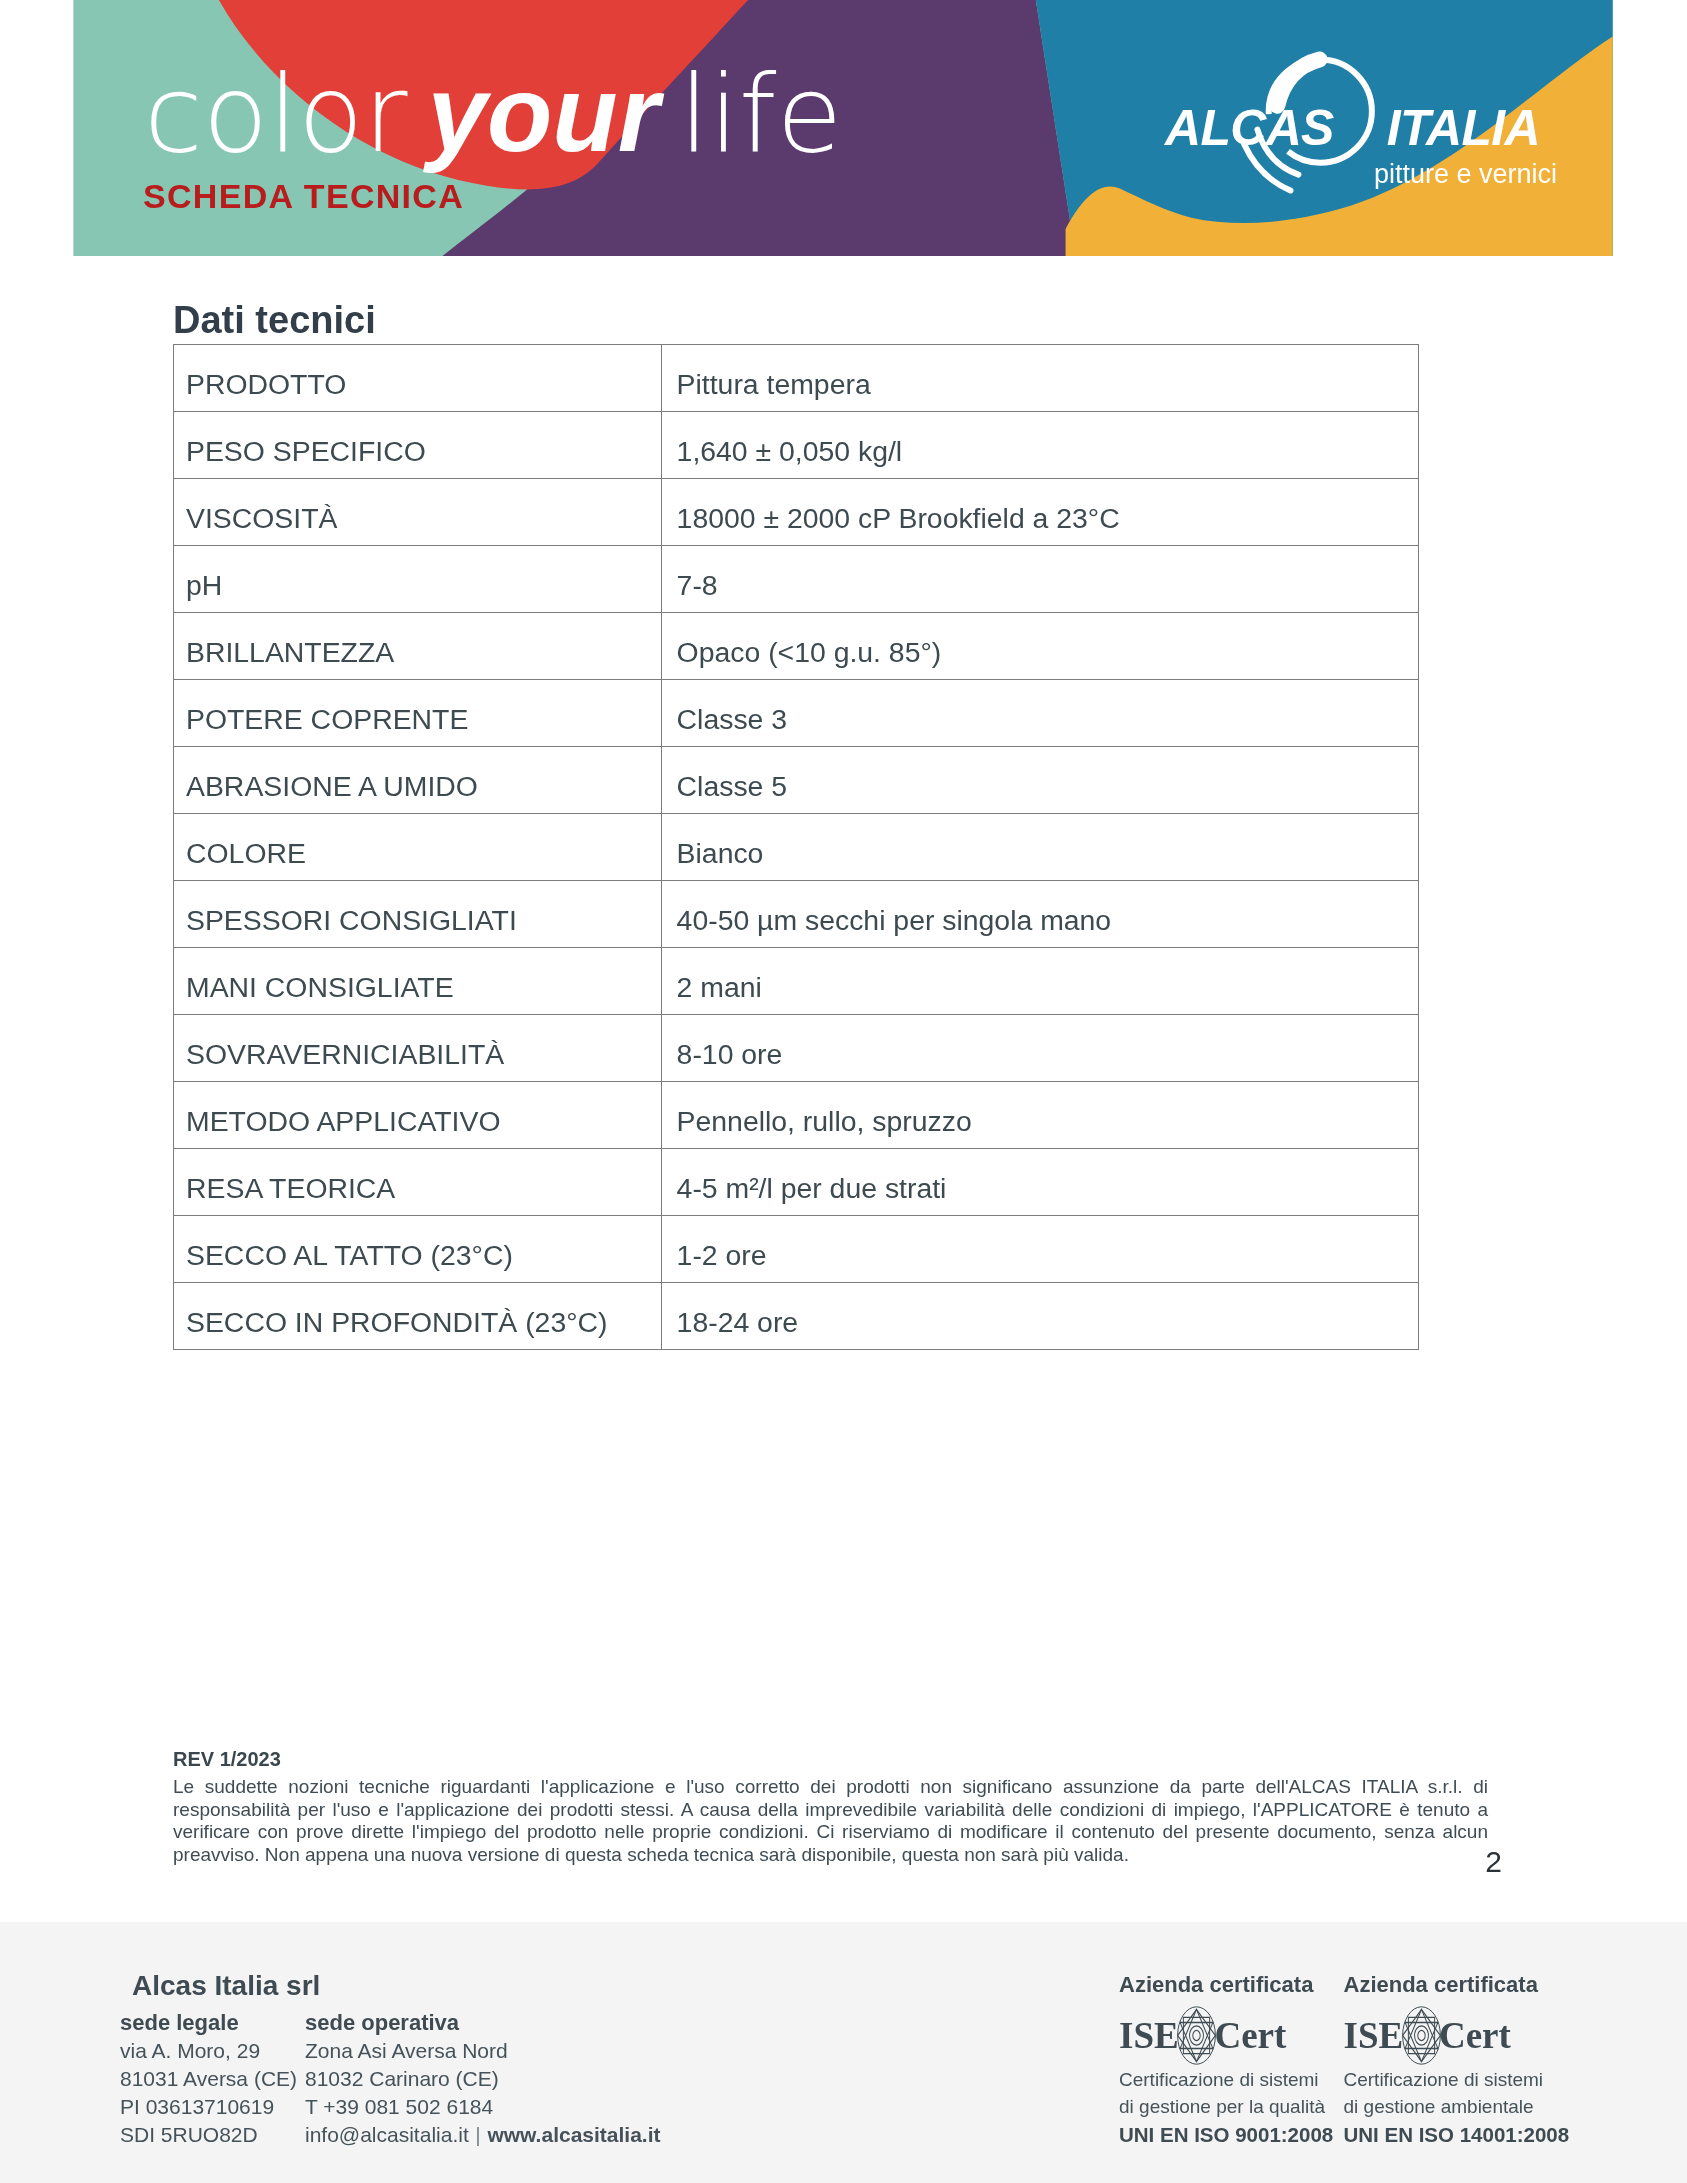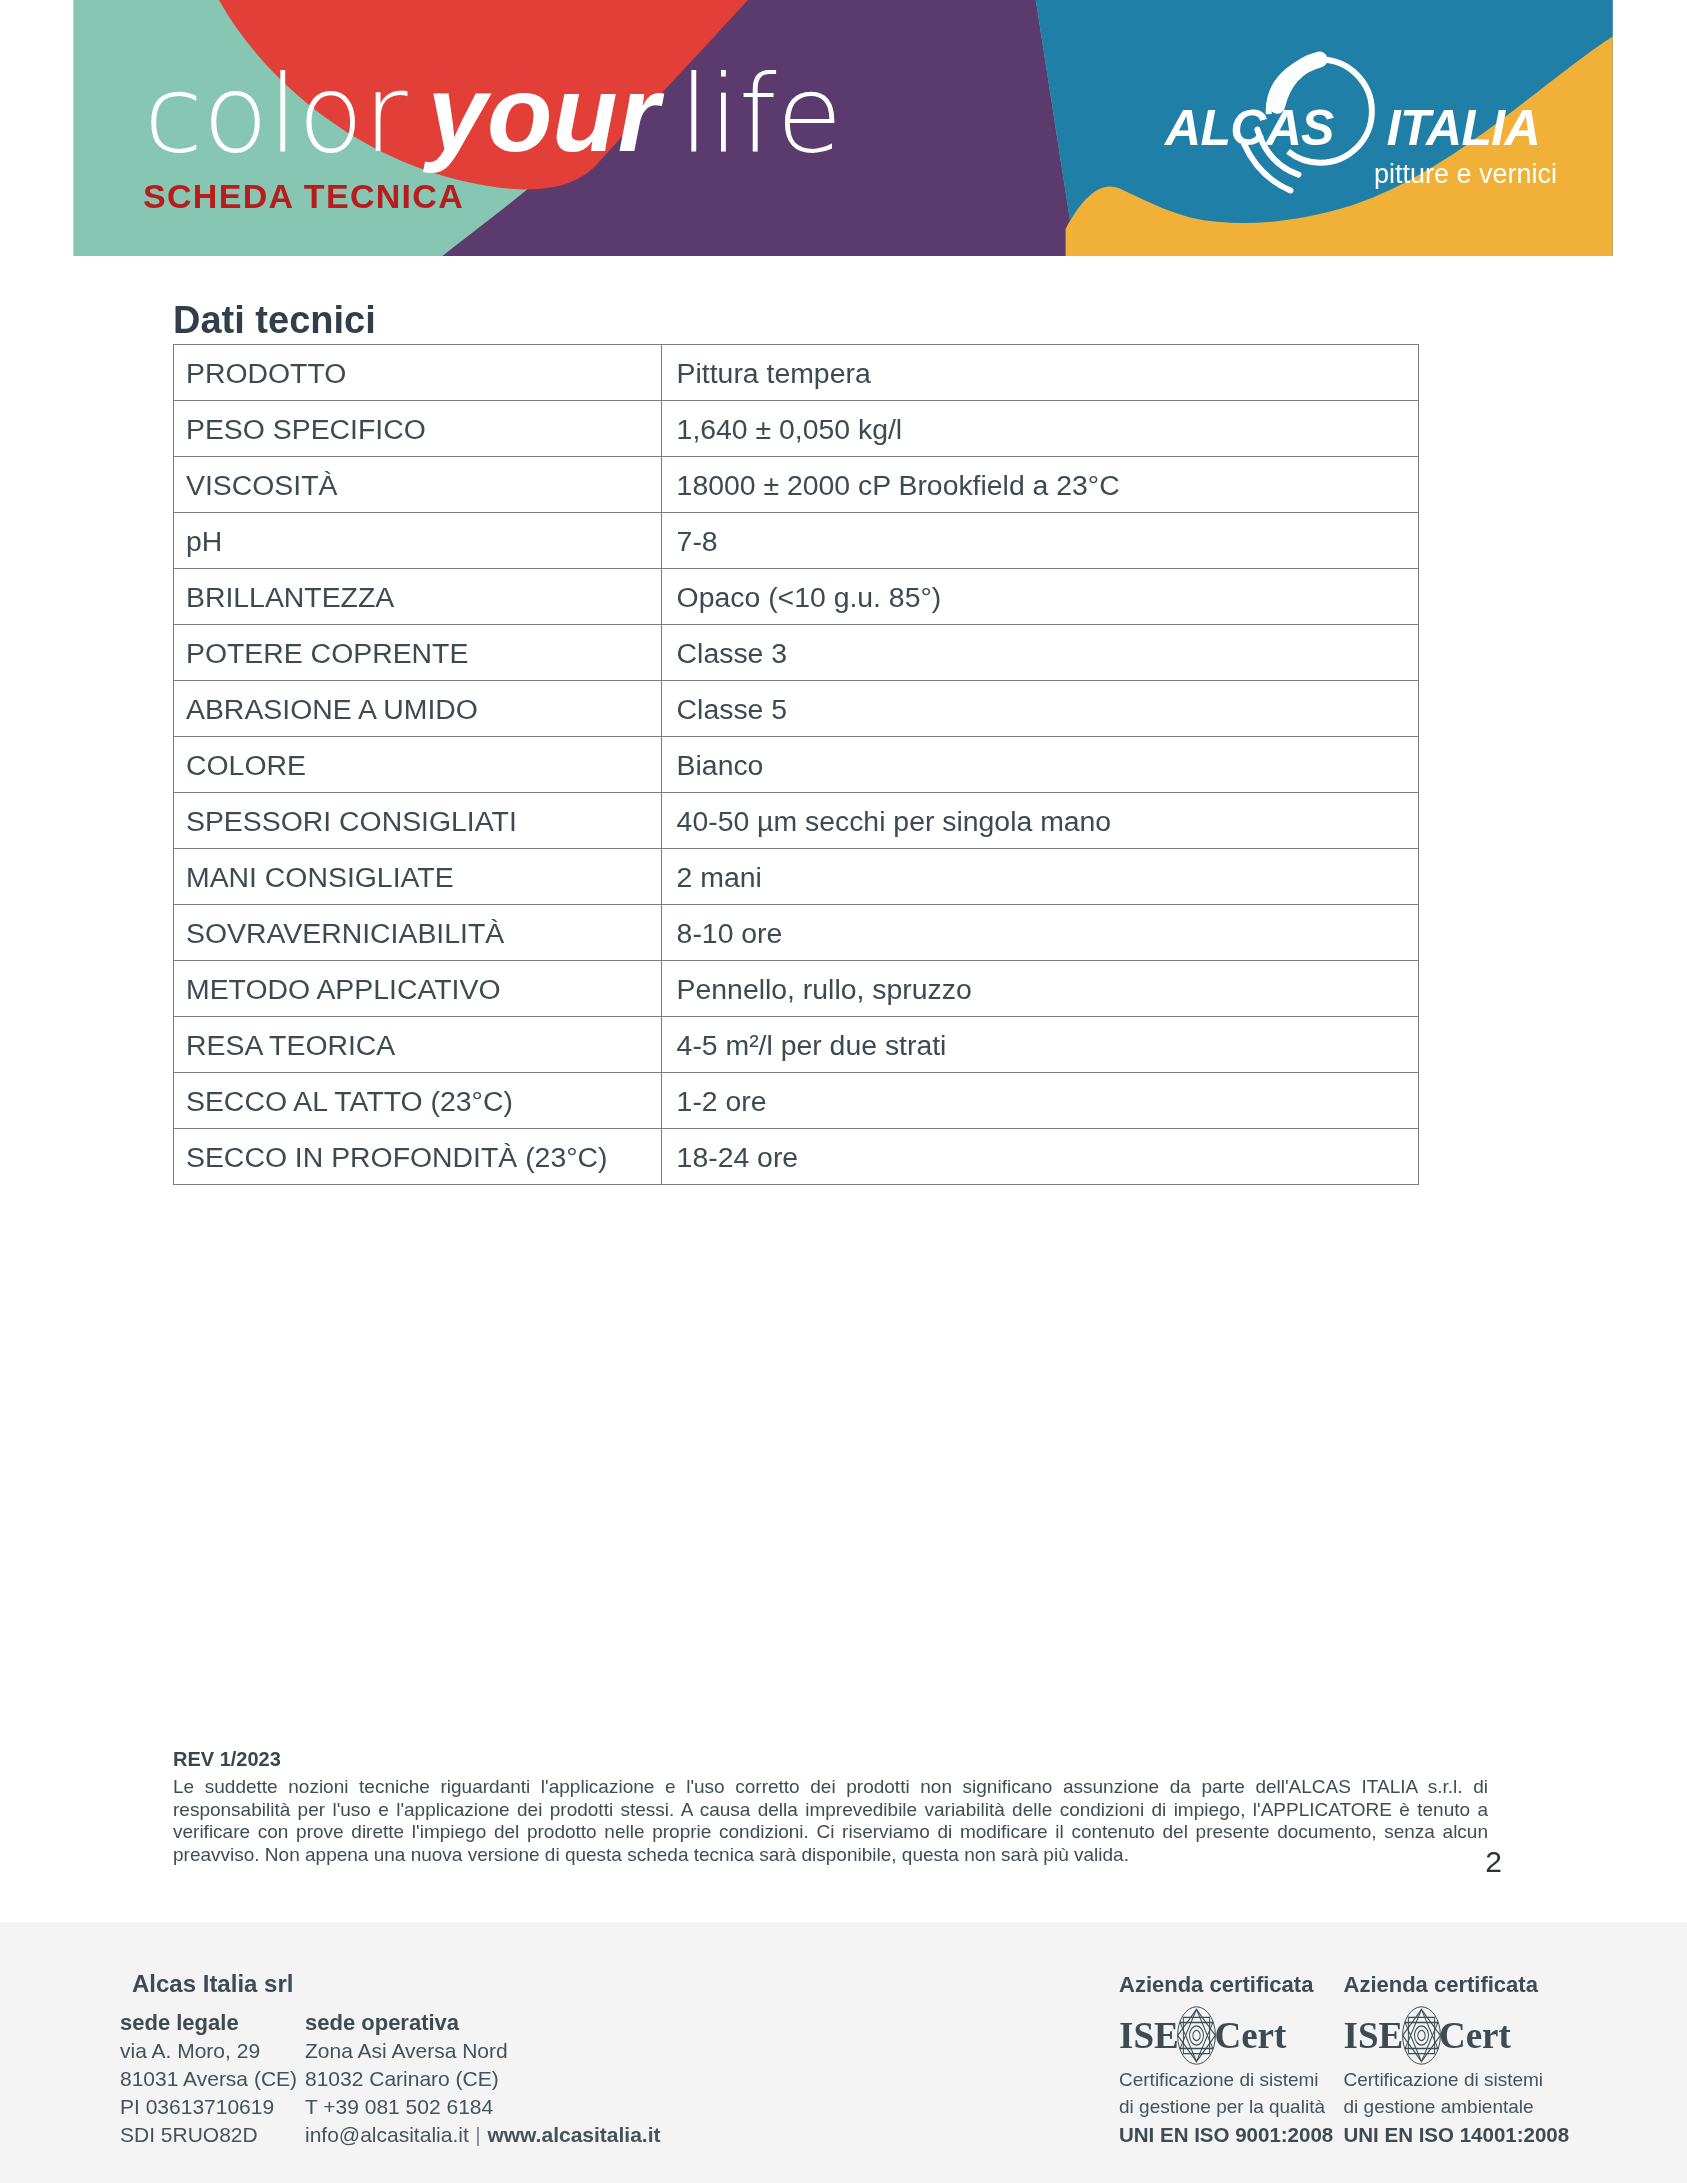--- a/index.html
+++ b/index.html
@@ -20,35 +20,35 @@
   .logo-tagline{position:absolute;left:1092px;top:159px;width:392px;text-align:right;
        color:#ffffff;font-size:27px;}
   .swoosh{position:absolute;left:0;top:0;pointer-events:none;}
 
   
   .section-title{position:absolute;left:173px;top:299px;font-size:38px;font-weight:bold;
        color:#323f4b;}
   table.tech{position:absolute;left:173px;top:344px;width:1246px;border-collapse:collapse;
        table-layout:fixed;}
   table.tech th,table.tech td{border:1.3px solid #7d7d7d;height:54px;vertical-align:middle;
-       font-size:28.4px;font-weight:normal;text-align:left;color:#3d4a50;padding:1px 0 0 12px;}
+       font-size:28.4px;font-weight:normal;text-align:left;color:#3d4a50;padding:12px 0 0 12px;}
   table.tech{border:1.3px solid #5f5f5f;}
   table.tech th{width:475px;}
   table.tech td{padding-left:14.6px;}
 
   
   .rev-block{position:absolute;left:173px;top:1748px;width:1315px;}
   .rev-label{font-size:20px;font-weight:bold;color:#3a474e;margin-bottom:5.3px;}
   .rev-text{font-size:19px;line-height:22.5px;text-align:justify;color:#3f4c53;}
   .page-number{position:absolute;left:1456px;top:1845px;width:46px;text-align:right;
        font-size:30px;color:#2c3338;}
 
   
   .footer{position:absolute;left:0;top:1922px;width:1687px;height:261px;background:#f3f4f3;}
-  .company{position:absolute;left:132px;top:48px;font-size:24px;font-weight:bold;color:#3e4b52;}
+  .company{position:absolute;left:132px;top:48px;font-size:28px;font-weight:bold;color:#3e4b52;}
   .addr-cols{position:absolute;left:120px;top:87px;display:flex;}
   .addr-col{width:185px;}
   .addr-col + .addr-col{width:auto;}
   .addr-heading{font-size:22px;font-weight:bold;line-height:28px;color:#3e4b52;}
   .addr-line{font-size:21px;line-height:28px;color:#46525a;white-space:nowrap;}
   .addr-line .site{font-weight:bold;}
   .addr-line .sep{padding:0 6.6px;color:#7b868c;}
   .certs{position:absolute;left:1119px;top:50px;display:flex;gap:26.5px;}
   .cert-block{width:198px;}
   .cert-heading{font-size:22px;font-weight:bold;color:#3e4b52;margin-bottom:6.6px;}

